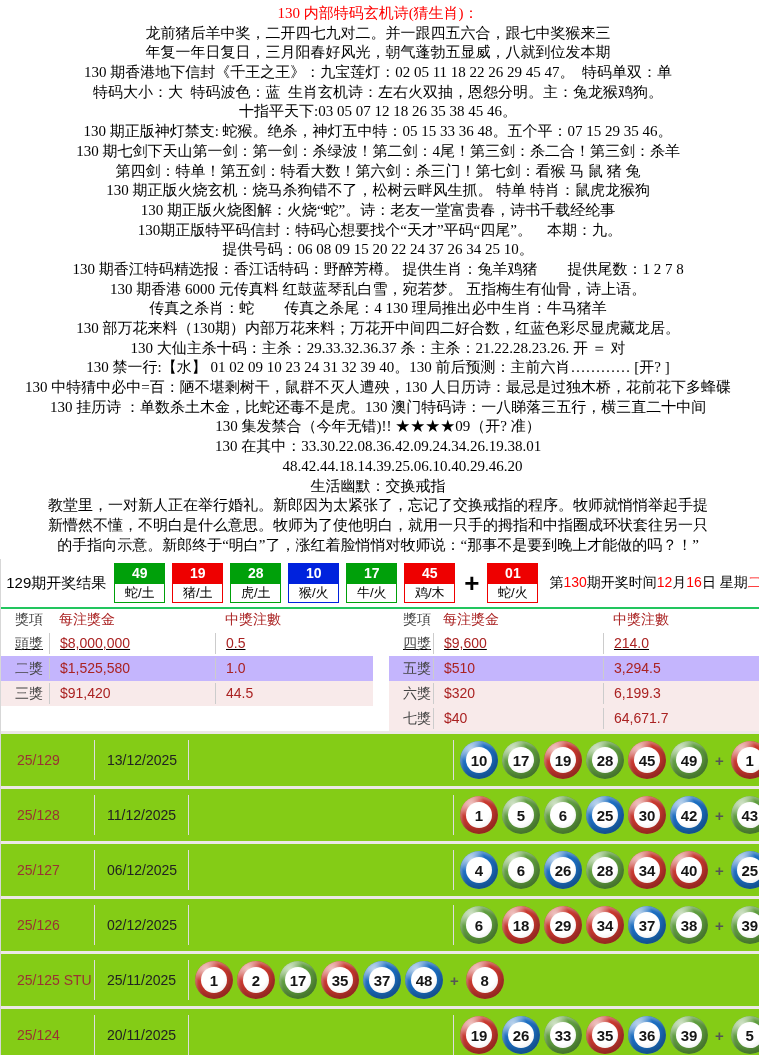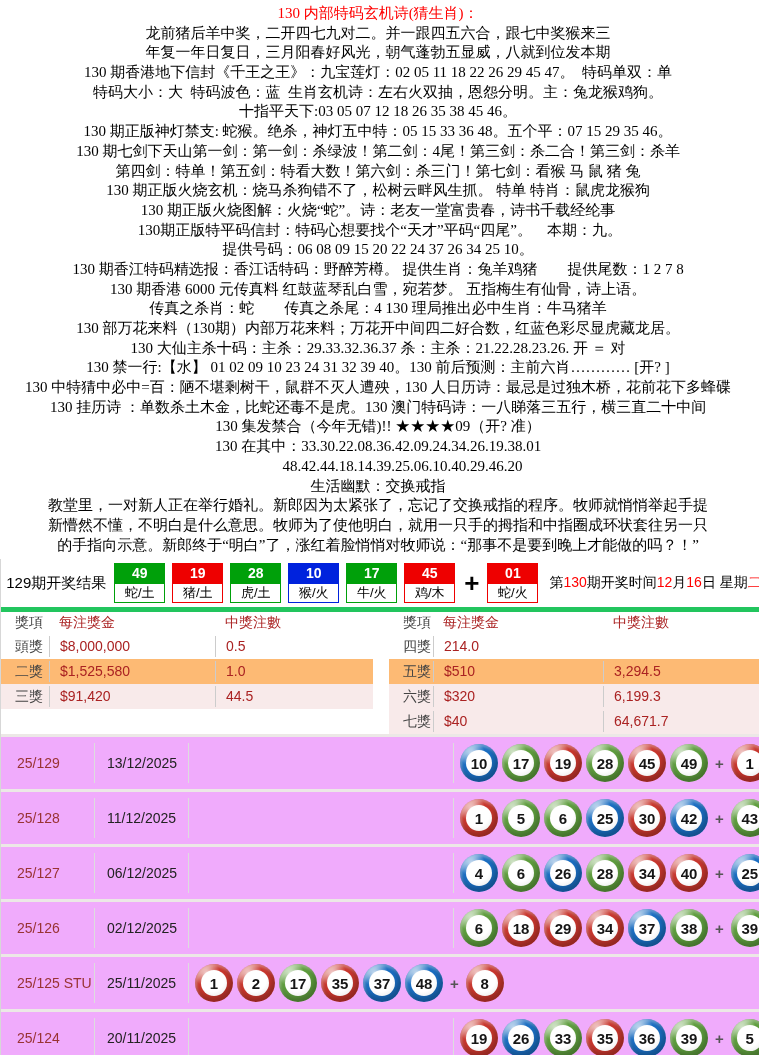--- a/index.html
+++ b/index.html
@@ -29,39 +29,39 @@
   .tile { width:51px; margin-right:7px; text-align:center; flex:none; }
   .tile-top { height:21px; line-height:21px; color:#fff; font-weight:bold; font-size:14px; }
   .tile-bottom { height:19px; line-height:17px; font-size:13px; background:#fff; color:#000; border:1px solid #999; border-top:none; }
   .tile.green .tile-top { background:#00a00a; } .tile.green .tile-bottom { border-color:#00a00a; }
   .tile.red   .tile-top { background:#ee0000; } .tile.red   .tile-bottom { border-color:#ee0000; }
   .tile.blue  .tile-top { background:#0022dd; } .tile.blue  .tile-bottom { border-color:#0022dd; }
   .plus-big { font-size:26px; font-weight:bold; margin:0 8px 0 2px; color:#000; }
   .next-draw { font-size:14px; white-space:nowrap; margin-left:4px; }
 
   
-  .prize-tables { display:flex; border-top:5px solid #22c55e; font-size:14px; }
+  .prize-tables { display:flex; border-top:2px solid #22c55e; font-size:14px; }
   .ptable.left  { width:372px; flex:none; }
   .pt-gap { width:16px; flex:none; }
   .ptable.right { flex:1; }
   .phead { display:flex; height:22px; align-items:center; color:#a03c3c; }
   .prow  { display:flex; height:25px; align-items:center; }
-  .prow.r-white { background:#ffffff; }
-  .prow.r-grey  { background:#fdba74; }
+  .prow.r-white { background:#ffffff;text-decoration:underline; }
+  .prow.r-grey  { background:#c4b5fd; }
   .prow.r-pink  { background:#f8eaea; }
   .c-label { width:48px; padding-left:14px; color:#444; flex:none; }
   .c-money { width:166px; padding-left:10px; color:#aa2222; flex:none; }
   .c-count { flex:1; padding-left:10px; color:#aa2222; }
   .prow .c-money, .prow .c-count { border-left:1px solid #ccc; height:21px; line-height:21px; }
   .phead .c-money { width:166px; }
   .right .c-label { width:44px; }
   .right .c-money { width:170px; }
 
   
-  .hrow { height:55px; display:flex; align-items:center; border-top:3px solid #ece8e6; background:#f0abfc; }
+  .hrow { height:55px; display:flex; align-items:center; border-top:3px solid #ece8e6; background:#84cc16; }
   .h-period { width:93px; padding-left:16px; font-size:14px; color:#993333; flex:none; }
   .h-cell { height:40px; display:flex; align-items:center; border-left:1px solid #ddd; }
   .h-date { width:94px; padding-left:12px; font-size:14px; color:#222; flex:none; }
   .h-note { width:265px; padding-left:14px; font-size:14px; color:#333; flex:none; }
   .h-balls { flex:1; padding-left:6px; gap:4px; }
   .ball {
     width:38px; height:38px; border-radius:50%; flex:none;
     display:flex; align-items:center; justify-content:center;
     background:
       radial-gradient(circle at 32% 26%, rgba(255,255,255,.85), rgba(255,255,255,0) 34%),
@@ -151,20 +151,21 @@
         </div>
       <div class="pt-gap"></div>
       <div class="ptable right" id="ptRight">
           <div class="phead">
     <span class="c-label">獎項</span>
     <span class="c-money">每注獎金</span>
     <span class="c-count">中獎注數</span>
   </div>
           <div class="prow r-white">
     <span class="c-label">四獎</span>
+    <span class="c-money">$9,600</span>
     <span class="c-count">214.0</span>
   </div>
           <div class="prow r-grey">
     <span class="c-label">五獎</span>
     <span class="c-money">$510</span>
     <span class="c-count">3,294.5</span>
   </div>
           <div class="prow r-pink">
     <span class="c-label">六獎</span>
     <span class="c-money">$320</span>

